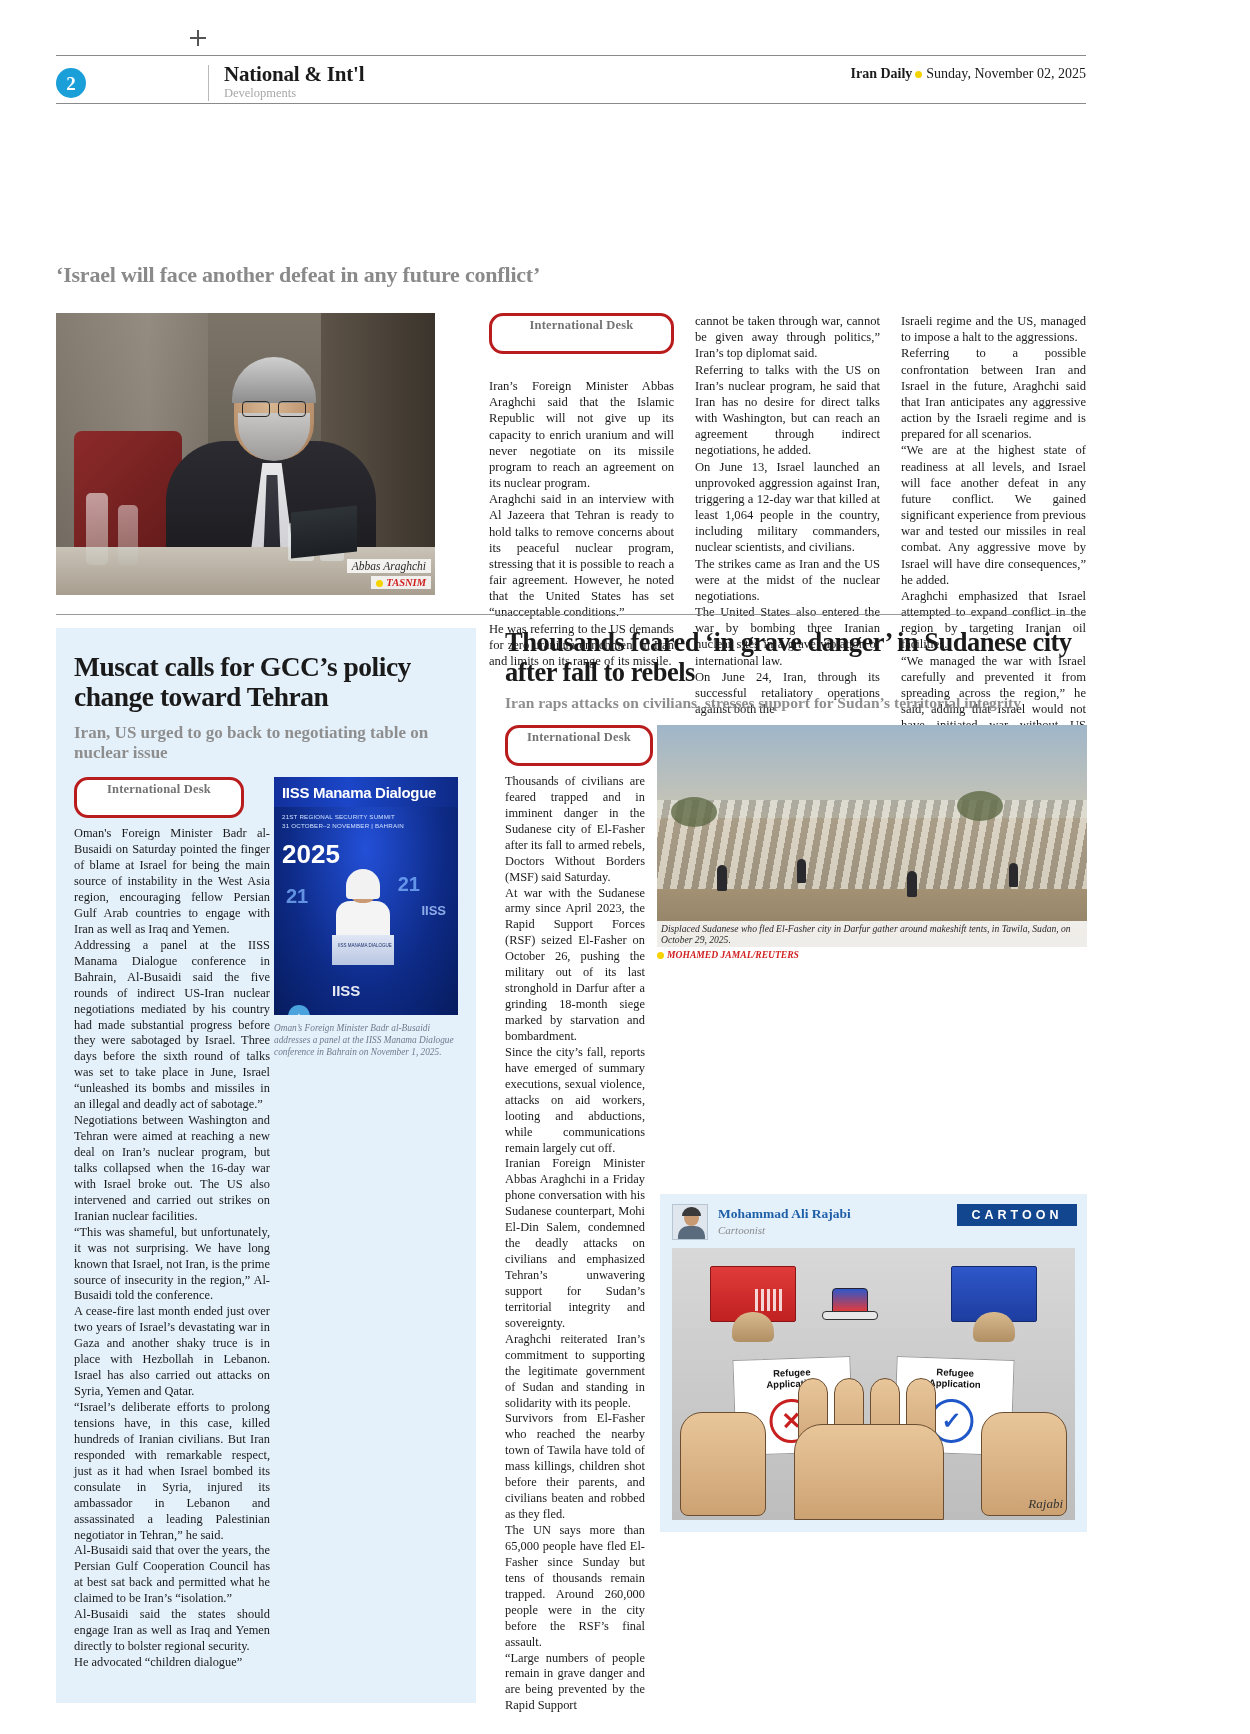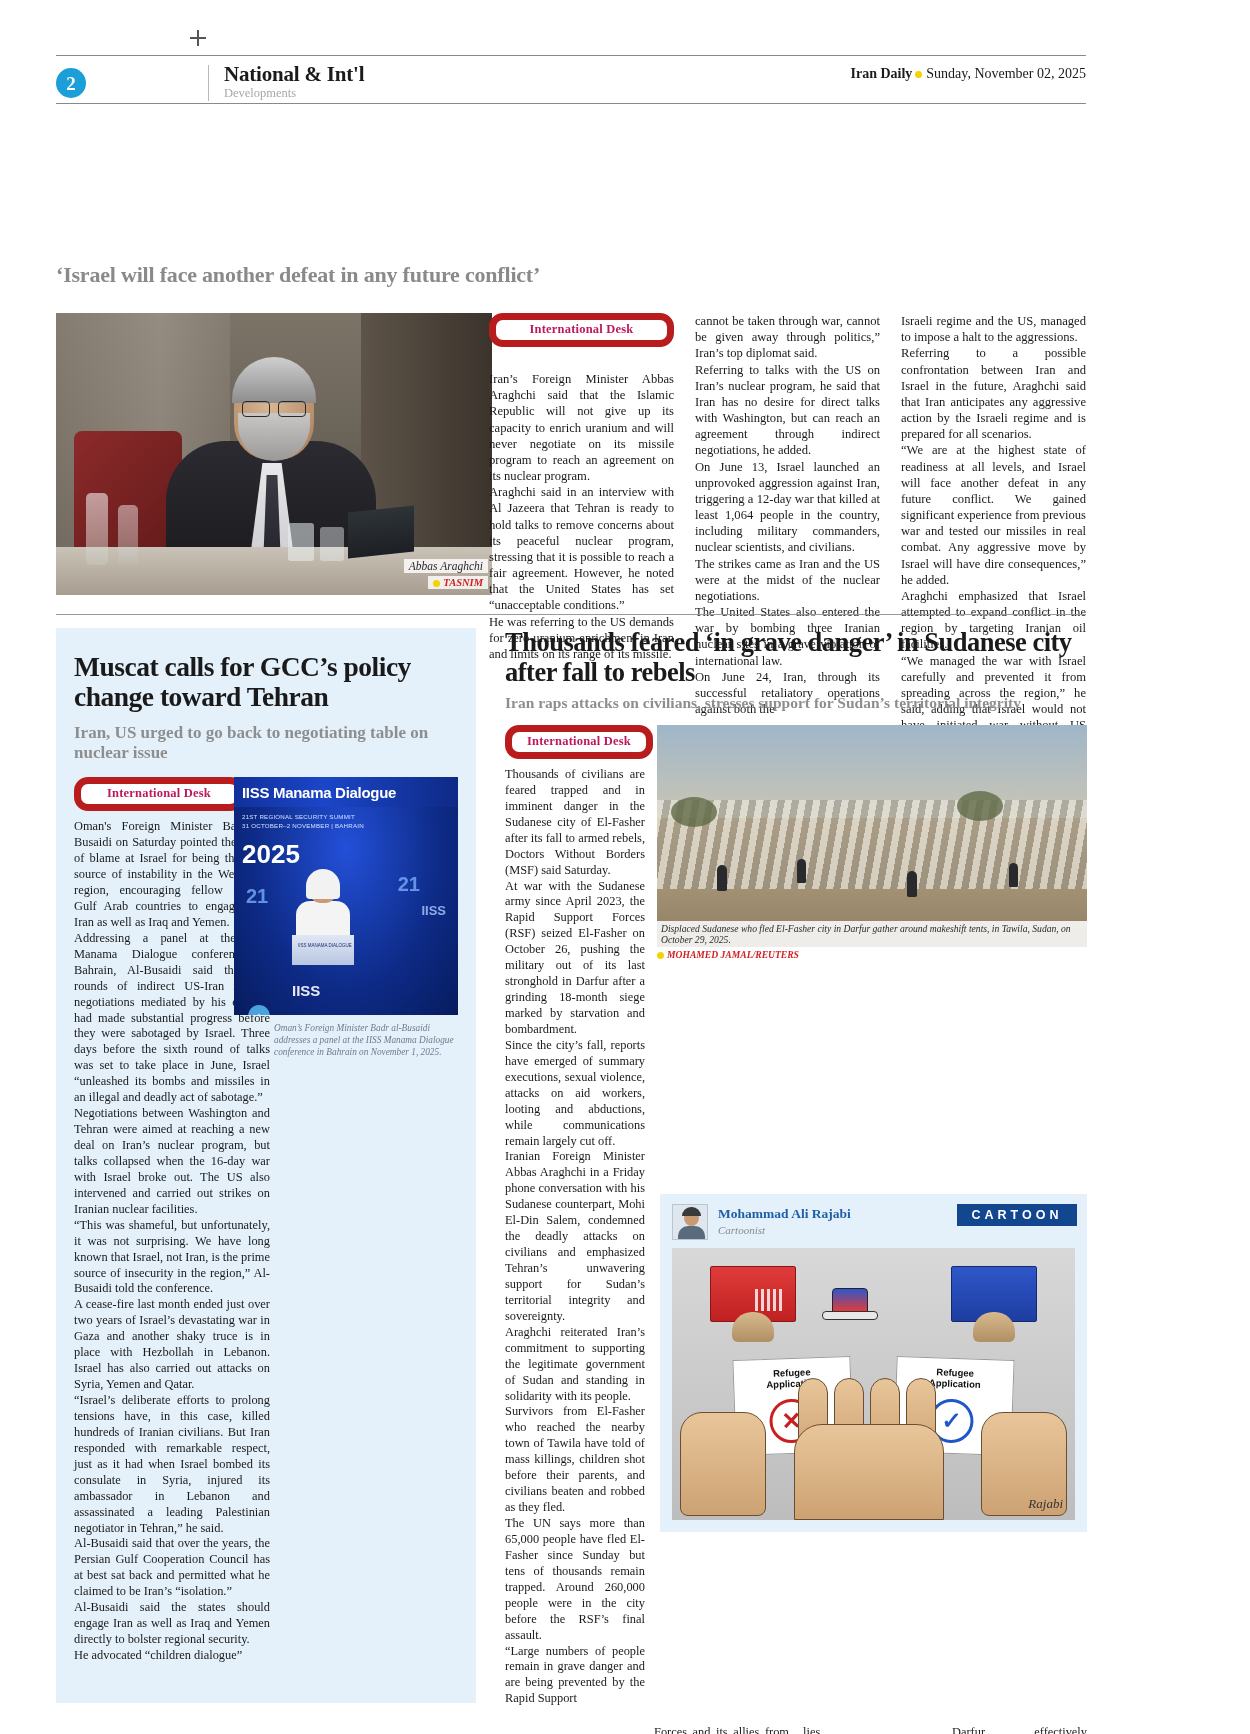--- a/index.html
+++ b/index.html
@@ -57,21 +57,21 @@
     font-size:58px; font-weight:bold; line-height:1.06; letter-spacing:-1.2px;
   }
   .lead-head .kicker { font-style:italic; color:#8f8f8f; font-weight:bold; }
   .lead-sub {
     position:absolute; left:56px; top:262px; width:900px;
     font-size:22px; font-weight:bold; color:#8a8a8a; letter-spacing:-0.2px;
   }
 
   
   .lead-photo {
-    position:absolute; left:56px; top:313px; width:436px; height:282px;
+    position:absolute; left:56px; top:313px; width:379px; height:282px;
     overflow:hidden; background:#6d6257;
   }
   .lp-bg { position:absolute; inset:0;
     background:
       linear-gradient(180deg,#7d7468 0%, #6a6358 45%, #4a443c 100%);
   }
   .lp-curtain { position:absolute; left:0; top:0; width:40%; height:100%;
     background:linear-gradient(90deg,#8c8378,#a9a096 60%, #8b8278); opacity:.55; }
   .lp-wallR { position:absolute; right:0; top:0; width:30%; height:100%;
     background:linear-gradient(90deg,#5d5348,#3b342c); }
@@ -114,23 +114,23 @@
   .lp-credit {
     position:absolute; right:4px; bottom:6px;
     font-style:italic; font-weight:bold; font-size:10.5px; color:#d02020;
     background:rgba(255,255,255,.82); padding:1px 5px;
   }
   .lp-credit .cdot { display:inline-block; width:7px; height:7px; border-radius:50%;
     background:#f5d300; margin-right:3px; vertical-align:middle; }
 
   
   .desk-pill {
-    border:7px solid #b91c1c; border-radius:14px;
-    text-align:center; font-size:12.5px; font-weight:bold; color:#be185d;
-    padding:2px 0 3px; letter-spacing:.2px; background:#fff;
+    border:3px solid #b91c1c; border-radius:14px;
+    text-align:center; font-size:12.5px; font-weight:bold; color:#737373;
+    padding:2px 0 18px; letter-spacing:.2px; background:#fff;
   }
 
   
   .lead-cols { position:absolute; left:489px; top:313px; width:597px; }
   .lead-col { position:absolute; top:0; width:185px; }
   .lead-col.c1 { left:0; }
   .lead-col.c2 { left:206px; }
   .lead-col.c3 { left:412px; }
   .body-txt { font-size:12.6px; line-height:1.285; text-align:justify; }
   .body-txt p { margin:0; }
@@ -142,21 +142,21 @@
     position:absolute; left:56px; top:628px; width:420px; height:1075px;
     background:#e4f1fb;
     padding:24px 18px 0 18px;
   }
   .muscat-head { font-size:27.5px; font-weight:bold; line-height:1.1; letter-spacing:-0.5px; }
   .muscat-sub { margin-top:10px; font-size:17px; font-weight:bold; color:#8e8e8e; line-height:1.2; }
   .muscat-desk { margin-top:14px; width:170px; }
   .muscat-top { position:relative; margin-top:10px; }
   .muscat-lead { width:196px; font-size:12.4px; line-height:1.285; text-align:justify; }
   .iiss-img {
-    position:absolute; right:0; top:0; width:224px; height:238px;
+    position:absolute; right:0; top:0; width:184px; height:238px;
     overflow:hidden; background:#0a2a8c;
   }
   .iiss-banner { position:absolute; left:0; top:0; width:100%; height:30px;
     background:linear-gradient(90deg,#12309c,#1b46c8 40%,#0e2a86);
     color:#fff; font-family:"Liberation Sans", sans-serif; font-weight:bold;
     font-size:15px; display:flex; align-items:center; padding-left:8px; letter-spacing:-0.3px; }
   .iiss-body { position:absolute; left:0; top:30px; width:100%; height:208px;
     background:radial-gradient(ellipse at 50% 20%, #2350d8, #0d2a86 60%, #071c5e); }
   .iiss-sumline { position:absolute; left:8px; top:36px; color:#cfe0ff; font-size:6.2px;
     font-family:"Liberation Sans", sans-serif; letter-spacing:.2px; }

